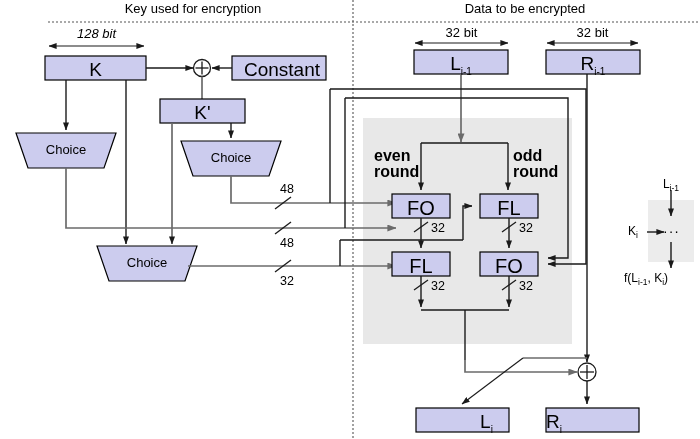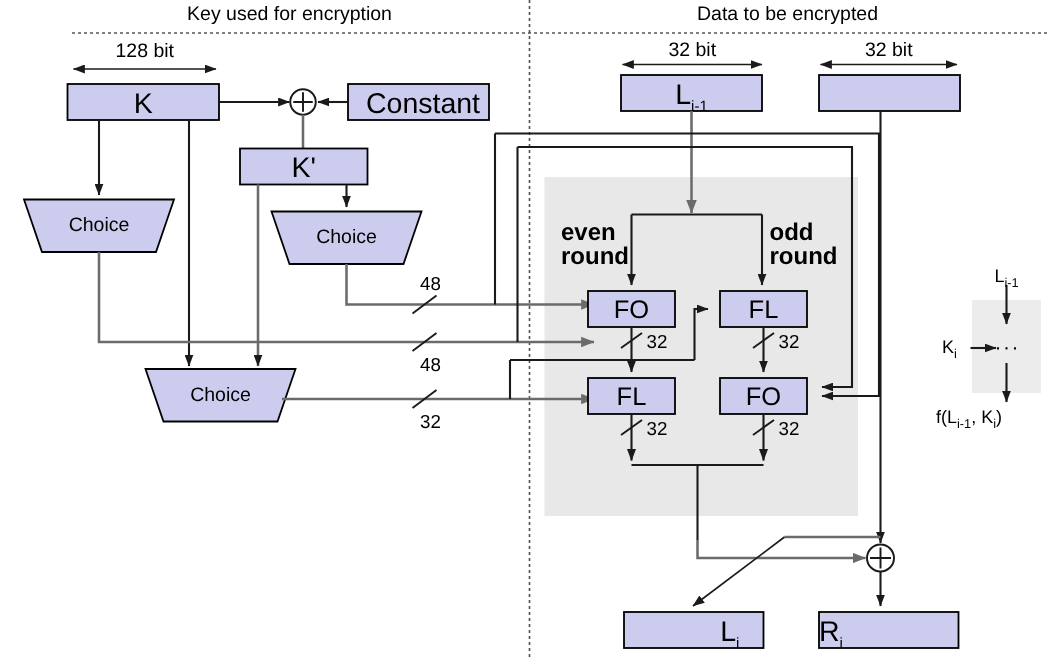--- a/index.html
+++ b/index.html
@@ -10,21 +10,21 @@
   .trap{fill:#ccccee;stroke:#000000;stroke-width:1.2;}
   .grayzone{fill:#e8e8e8;stroke:none;}
   .wire{stroke:#6b6b6b;stroke-width:1.7;fill:none;}
   .wireblk{stroke:#1a1a1a;stroke-width:1.4;fill:none;}
   .thin{stroke:#1a1a1a;stroke-width:1.1;fill:none;}
   .slash{stroke:#1a1a1a;stroke-width:1.3;}
   .divider{stroke:#555;stroke-width:1.1;stroke-dasharray:2 2;fill:none;}
   .xorc{fill:#ffffff;stroke:#1a1a1a;stroke-width:1.3;}
   .lg{fill:#ececec;stroke:none;}
   .t-hdr{font-size:13px;}
-  .t-box{font-size:17px;}
+  .t-box{font-size:20px;}
   .t-bigbox{font-size:19px;}
   .t-trap{font-size:13px;}
   .t-small{font-size:12.5px;}
   .t-bit{font-size:13px;}
   .t-round{font-size:16px;font-weight:bold;}
   .t-sub{font-size:10px;}
   .t-leg{font-size:12px;}
   .t-legsub{font-size:8.5px;}
 </style>
 </head>
@@ -178,37 +178,38 @@
   <line class="wireblk" x1="647" y1="232" x2="664" y2="232" marker-end="url(#ahs)"></line>
   <line class="wireblk" x1="671" y1="242" x2="671" y2="268" marker-end="url(#ahs)"></line>
 
 </svg>
 
 <div style="position:absolute;inset:0;pointer-events:none;padding-left:46px;">
 
   <div style="position:absolute;left:88px;top:1px;width:210px;text-align:center;" class="t-hdr">Key used for encryption</div>
   <div style="position:absolute;left:400px;top:1px;width:250px;text-align:center;" class="t-hdr">Data to be encrypted</div>
 
-  <div style="position:absolute;left:49px;top:26px;width:95px;text-align:center;" class="t-bit">128 bit</div>
+  <div style="position:absolute;left:49px;top:26px;width:95px;text-align:center;font-style:italic;" class="t-bit">128 bit</div>
   <div style="position:absolute;left:45px;top:59px;width:101px;text-align:center;" class="t-bigbox">K</div>
   <div style="position:absolute;left:232px;top:59px;width:100px;text-align:center;" class="t-bigbox">Constant</div>
   <div style="position:absolute;left:160px;top:102px;width:85px;text-align:center;" class="t-bigbox">K'</div>
 
   <div style="position:absolute;left:16px;top:142px;width:100px;text-align:center;" class="t-trap">Choice</div>
   <div style="position:absolute;left:181px;top:150px;width:100px;text-align:center;" class="t-trap">Choice</div>
   <div style="position:absolute;left:97px;top:255px;width:100px;text-align:center;" class="t-trap">Choice</div>
 
   <div style="position:absolute;left:272px;top:182px;width:30px;text-align:center;" class="t-small">48</div>
   <div style="position:absolute;left:272px;top:236px;width:30px;text-align:center;" class="t-small">48</div>
   <div style="position:absolute;left:272px;top:274px;width:30px;text-align:center;" class="t-small">32</div>
 
   <div style="position:absolute;left:415px;top:25px;width:93px;text-align:center;" class="t-bit">32 bit</div>
   <div style="position:absolute;left:547px;top:25px;width:91px;text-align:center;" class="t-bit">32 bit</div>
 
   <div style="position:absolute;left:414px;top:53px;width:94px;text-align:center;" class="t-bigbox"><span>L</span><sub class="t-sub">i-1</sub></div>
+  <div style="position:absolute;left:546px;top:53px;width:94px;text-align:center;" class="t-bigbox"><span>R</span><sub class="t-sub">i-1</sub></div>
 
   <div style="position:absolute;left:374px;top:147px;" class="t-round">even</div>
   <div style="position:absolute;left:374px;top:163px;" class="t-round">round</div>
   <div style="position:absolute;left:513px;top:147px;" class="t-round">odd</div>
   <div style="position:absolute;left:513px;top:163px;" class="t-round">round</div>
 
   <div style="position:absolute;left:392px;top:197px;width:58px;text-align:center;" class="t-box">FO</div>
   <div style="position:absolute;left:480px;top:197px;width:58px;text-align:center;" class="t-box">FL</div>
   <div style="position:absolute;left:392px;top:255px;width:58px;text-align:center;" class="t-box">FL</div>
   <div style="position:absolute;left:480px;top:255px;width:58px;text-align:center;" class="t-box">FO</div>

